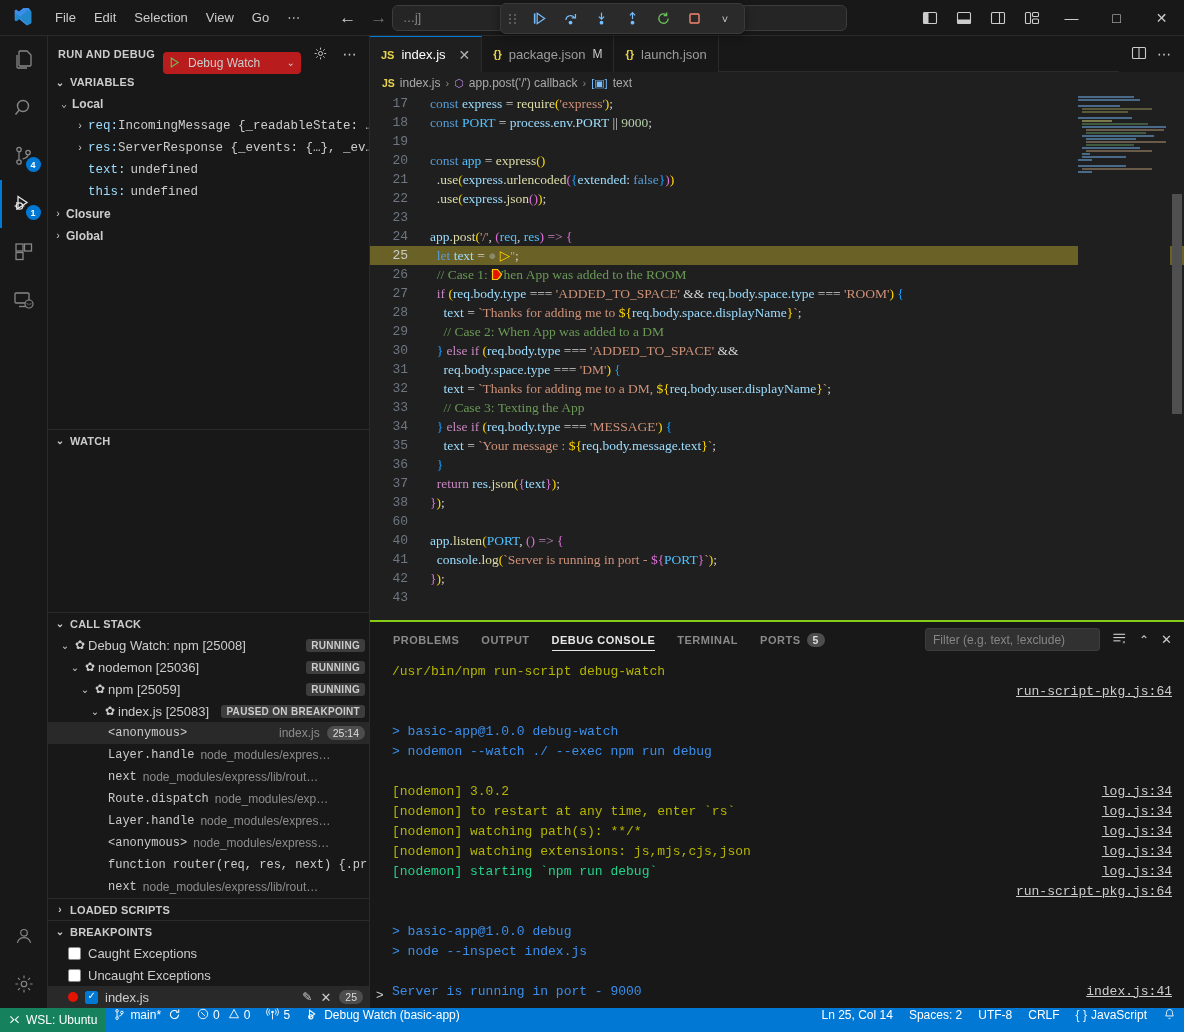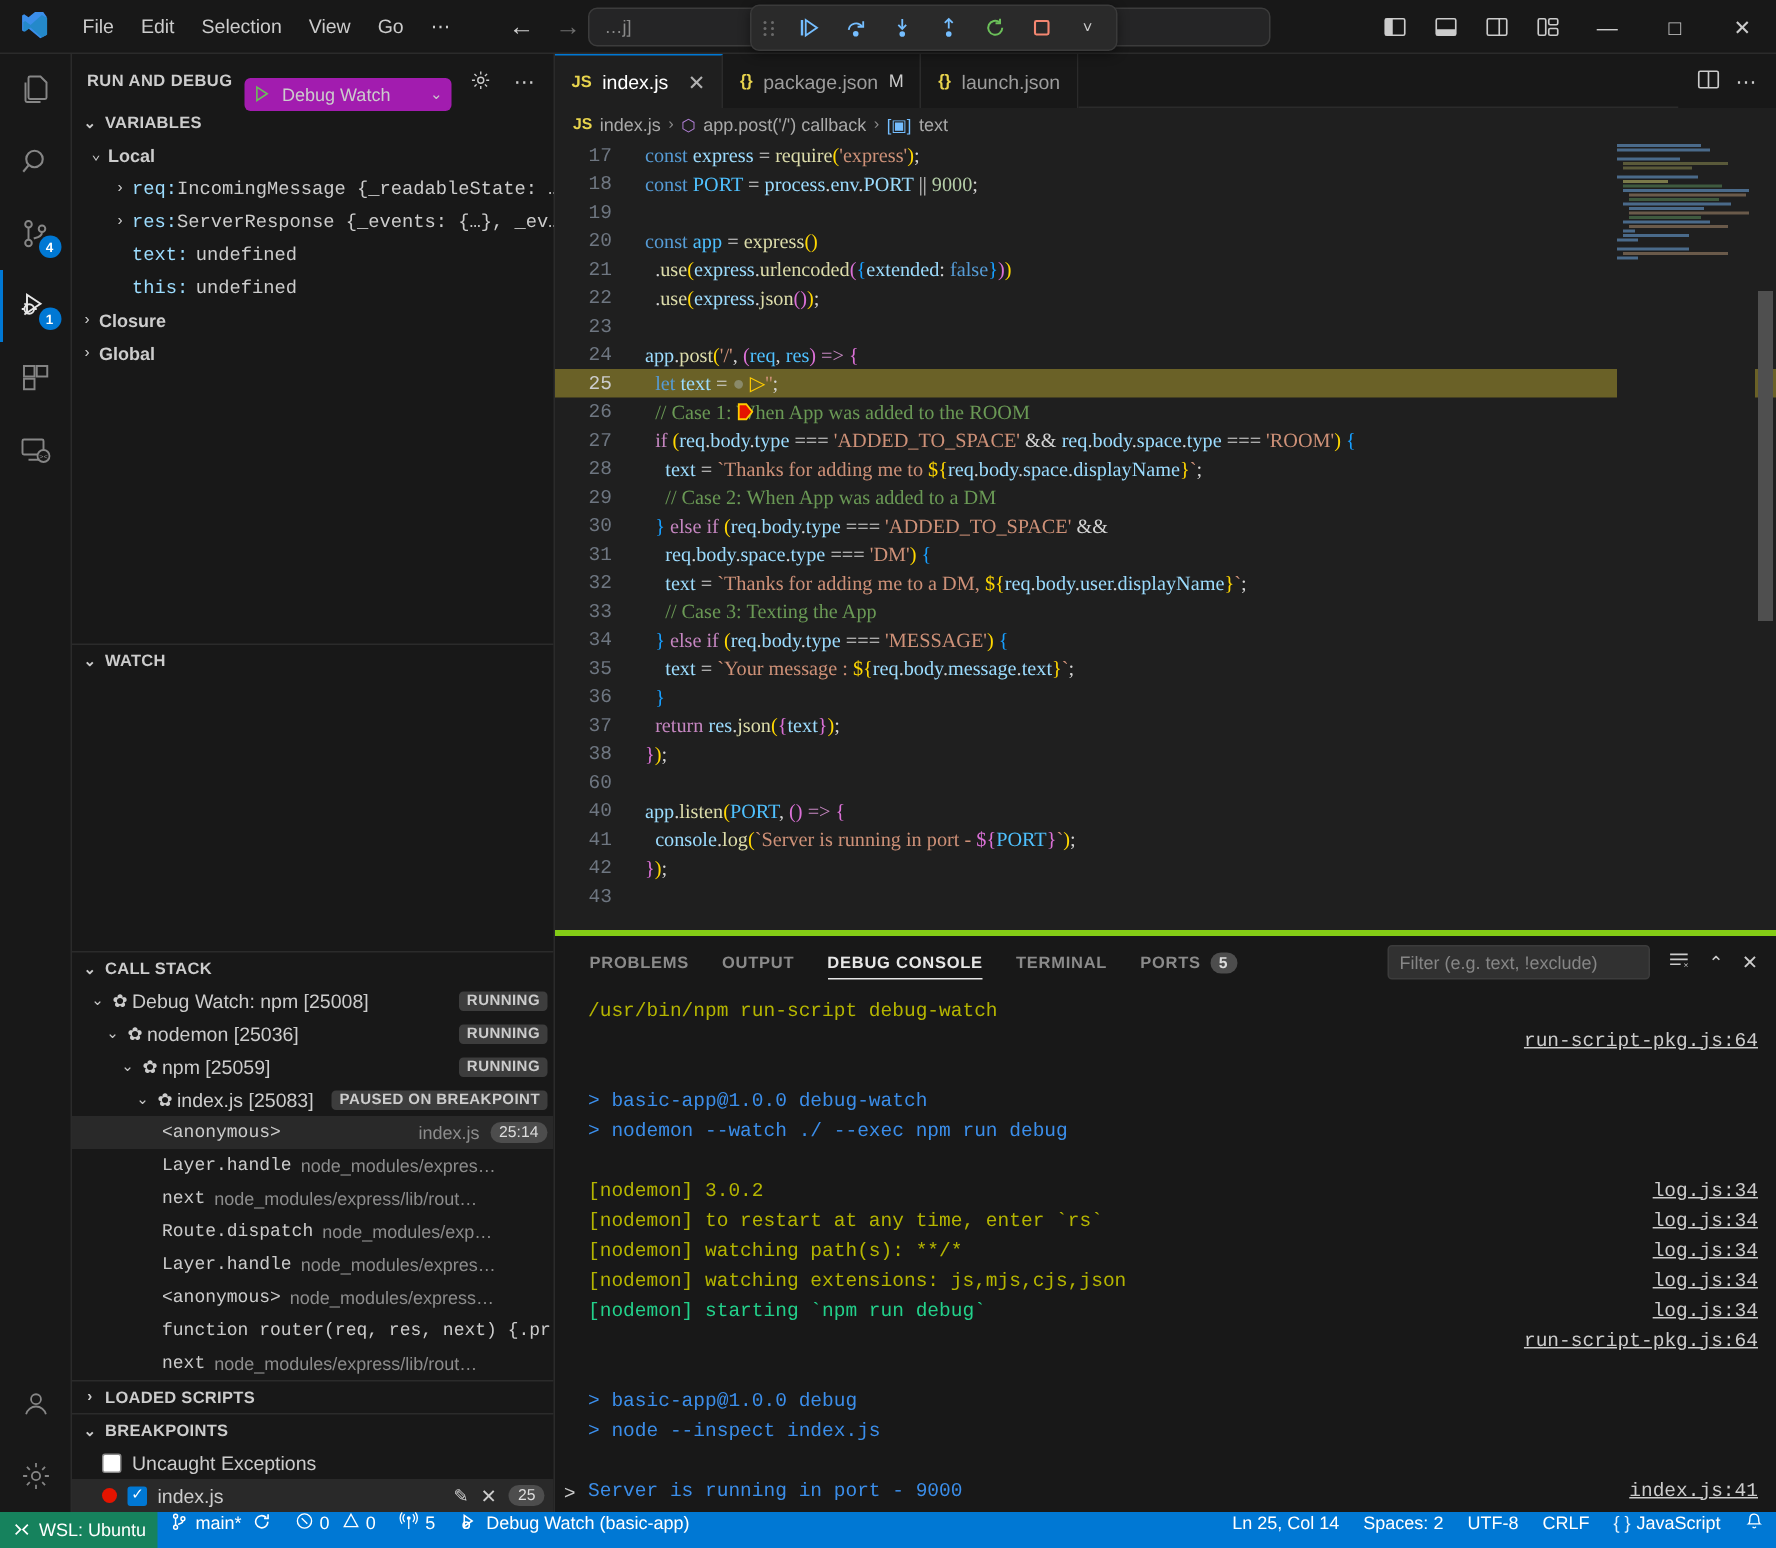--- a/index.html
+++ b/index.html
@@ -71,21 +71,21 @@
   
   .sidebar {
     width: 322px; background: #181818; border-right: 1px solid #2b2b2b;
     display: flex; flex-direction: column; flex: 0 0 322px; min-height: 0;
   }
   .sb-header {
     height: 35px; display: flex; align-items: center; padding: 0 8px 0 10px; gap: 8px; flex: 0 0 35px;
   }
   .sb-title { font-size: 11px; font-weight: 700; letter-spacing: .3px; color: #cccccc; text-transform: uppercase;}
   .launch-select {
-    display:flex; align-items:center; gap:7px; background:#a21caf; border-radius:4px;
+    display:flex; align-items:center; gap:7px; background:#b91c1c; border-radius:4px;
     height:22px; padding:0 6px 0 5px; flex: 1 1 auto; max-width: 150px; margin-top: 18px;
   }
   .launch-name { font-size: 12px; color:#cccccc; flex:1 1 auto; }
   .sb-icon-btn { width:22px;height:22px;display:flex;align-items:center;justify-content:center;color:#cccccc;border-radius:4px;}
 
   .pane-title {
     height: 22px; display: flex; align-items: center; gap: 3px; padding-left: 5px;
     font-size: 11px; font-weight: 700; color: #cccccc; letter-spacing:.2px; flex: 0 0 22px;
     border-top: 1px solid #2b2b2b;
   }
@@ -183,21 +183,21 @@
     position:absolute; right: 14px; top: 0; width: 92px; bottom:0;
     background:#1f1f1f; overflow:hidden;
   }
   .mm-line { height:2px; margin: 1px 0; }
   .scrollbar-v {
     position:absolute; right:0; top:0; width:14px; bottom:0;
   }
   .scroll-thumb { position:absolute; right:2px; width:10px; background:#4f4f4f; border-radius:0;}
 
   
-  .panel { height: 388px; flex: 0 0 388px; background:#181818; border-top:4px solid #84cc16; display:flex; flex-direction:column;text-align:right;}
+  .panel { height: 388px; flex: 0 0 388px; background:#181818; border-top:2px solid #84cc16; display:flex; flex-direction:column;text-align:right;}
   .panel-tabs { height: 35px; display:flex; align-items:center; flex:0 0 35px; padding-left:12px; position:relative;}
   .ptab { font-size:11px; font-weight:600; letter-spacing:.5px; color:#8a8a8a; padding: 0 11px; height:35px; display:flex; align-items:center; position:relative;}
   .ptab.active { color:#e7e7e7; }
   .ptab.active::after { content:''; position:absolute; left:11px; right:11px; bottom:6px; height:1px; background:#e7e7e7;}
   .ports-badge { background:#4d4d4d; color:#ddd; font-size:10.5px; border-radius:9px; padding:1px 6px; margin-left:6px;}
   .panel-actions { margin-left:auto; display:flex; align-items:center; gap:12px; padding-right:12px;}
   .filter-box {
     width: 175px; height:23px; background:#313131; border:1px solid #3c3c3c; border-radius:3px;
     display:flex; align-items:center; padding: 0 7px; font-size:12px; color:#868686;
   }
@@ -529,20 +529,24 @@
       <div class="pane-title">
         <span class="chev">›</span>
         <span>LOADED SCRIPTS</span>
       </div>
 
       <div class="pane-title">
         <span class="chev">⌄</span>
         <span>BREAKPOINTS</span>
       </div>
       <div class="bp-body">
+        <div class="bp-row">
+          <span class="bp-check"></span>
+          <span>Caught Exceptions</span>
+        </div>
         <div class="bp-row">
           <span class="bp-check"></span>
           <span>Uncaught Exceptions</span>
         </div>
         <div class="bp-row selected" style="padding-left:34px;">
           <span class="bp-dot"></span>
           <span class="bp-check checked"></span>
           <span>index.js</span>
           <span class="bp-actions">
             <span style="color:#cccccc;font-size:12px;">✎</span>

